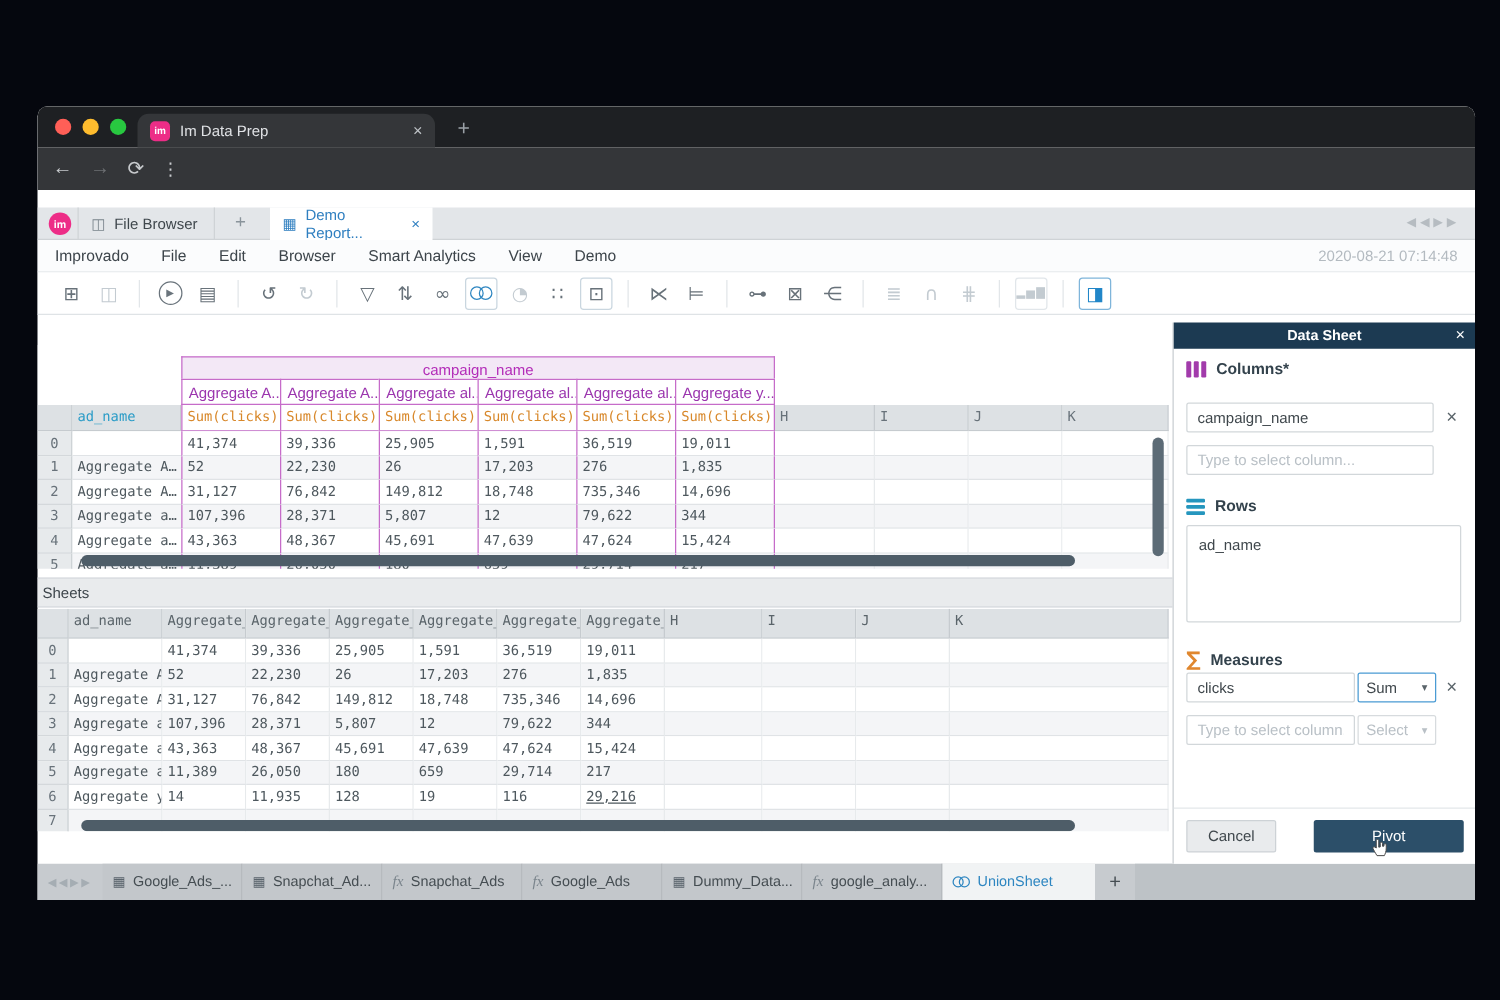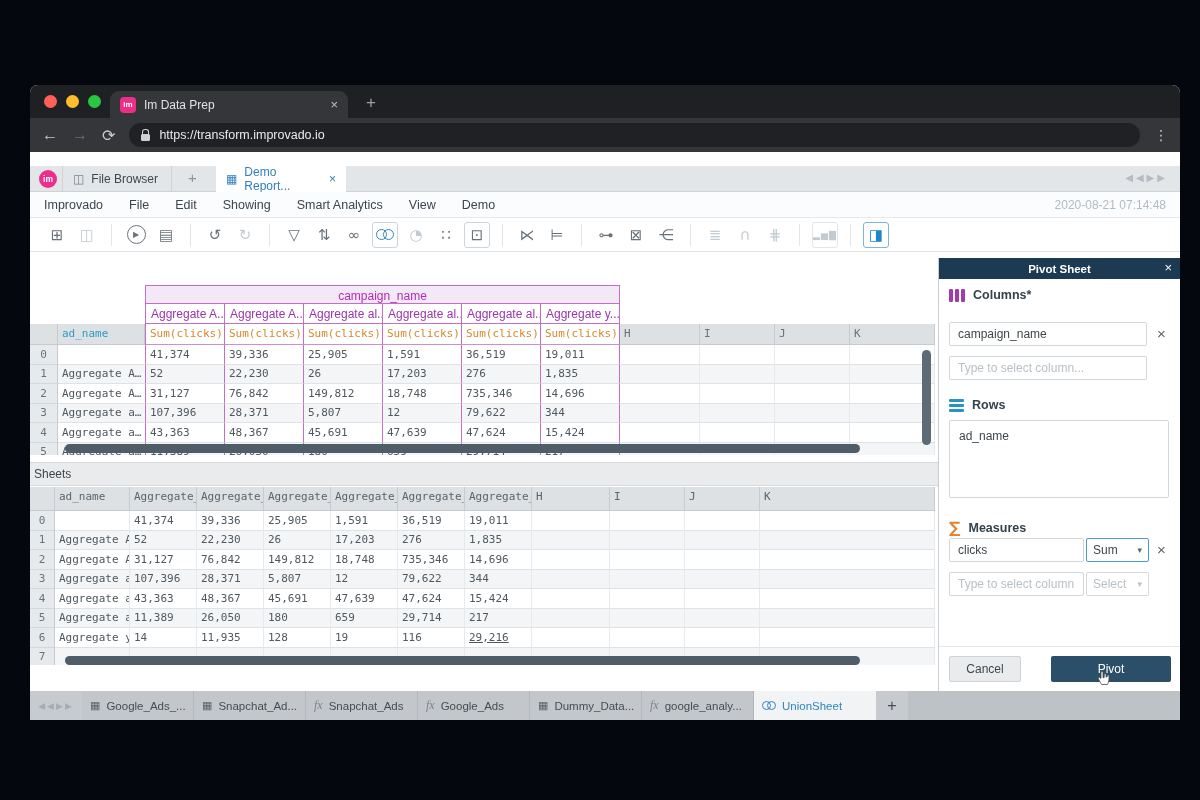--- a/index.html
+++ b/index.html
@@ -175,24 +175,20 @@
         <span class="favicon">im</span>
         <span class="ttl">Im Data Prep</span>
         <span class="tx">×</span>
       </div>
       <span class="newtab">+</span>
     </div>
     <div class="chrome-url">
       <span class="nav-g">←</span>
       <span class="nav-g dim">→</span>
       <span class="nav-g">⟳</span>
-      <div class="url-pill">
-        <span class="lock"></span>
-        <span class="url-text">https://transform.improvado.io</span>
-      </div>
       <span class="kebab">⋮</span>
     </div>
 
     <div class="app-tabs">
       <span class="im-logo">im</span>
       <div class="ftab">
         <span class="g">◫</span>
         <span>File Browser</span>
       </div>
       <span class="plus-tab">+</span>
@@ -201,21 +197,21 @@
         <span>Demo Report...</span>
         <span>×</span>
       </div>
       <span class="tabnav">◀◀▶▶</span>
     </div>
 
     <div class="menubar">
       <span class="mitem">Improvado</span>
         <span class="mitem">File</span>
         <span class="mitem">Edit</span>
-        <span class="mitem">Showing</span>
+        <span class="mitem">Browser</span>
         <span class="mitem">Smart Analytics</span>
         <span class="mitem">View</span>
         <span class="mitem">Demo</span>
         <span class="mtime">2020-08-21 07:14:48</span>
     </div>
 
     <div class="toolbar">
         <span class="tb-icon ">⊞</span>
         <span class="tb-icon dim">◫</span>
         <div class="tb-sep"></div>
@@ -540,21 +536,21 @@
             <i></i>
           </span>
           <span>UnionSheet</span>
         </div>
         <span class="sb-plus">+</span>
         <div class="sb-fill"></div>
       </div>
 
     <div class="panel">
       <div class="pp-header">
-        <span>Pivot Sheet</span>
+        <span>Data Sheet</span>
         <span class="pp-close">×</span>
       </div>
 
       <div class="pp-label" style="top:30px">
         <span class="ic-cols">
             <i></i>
             <i></i>
             <i></i>
           </span>
         <span>Columns*</span>

